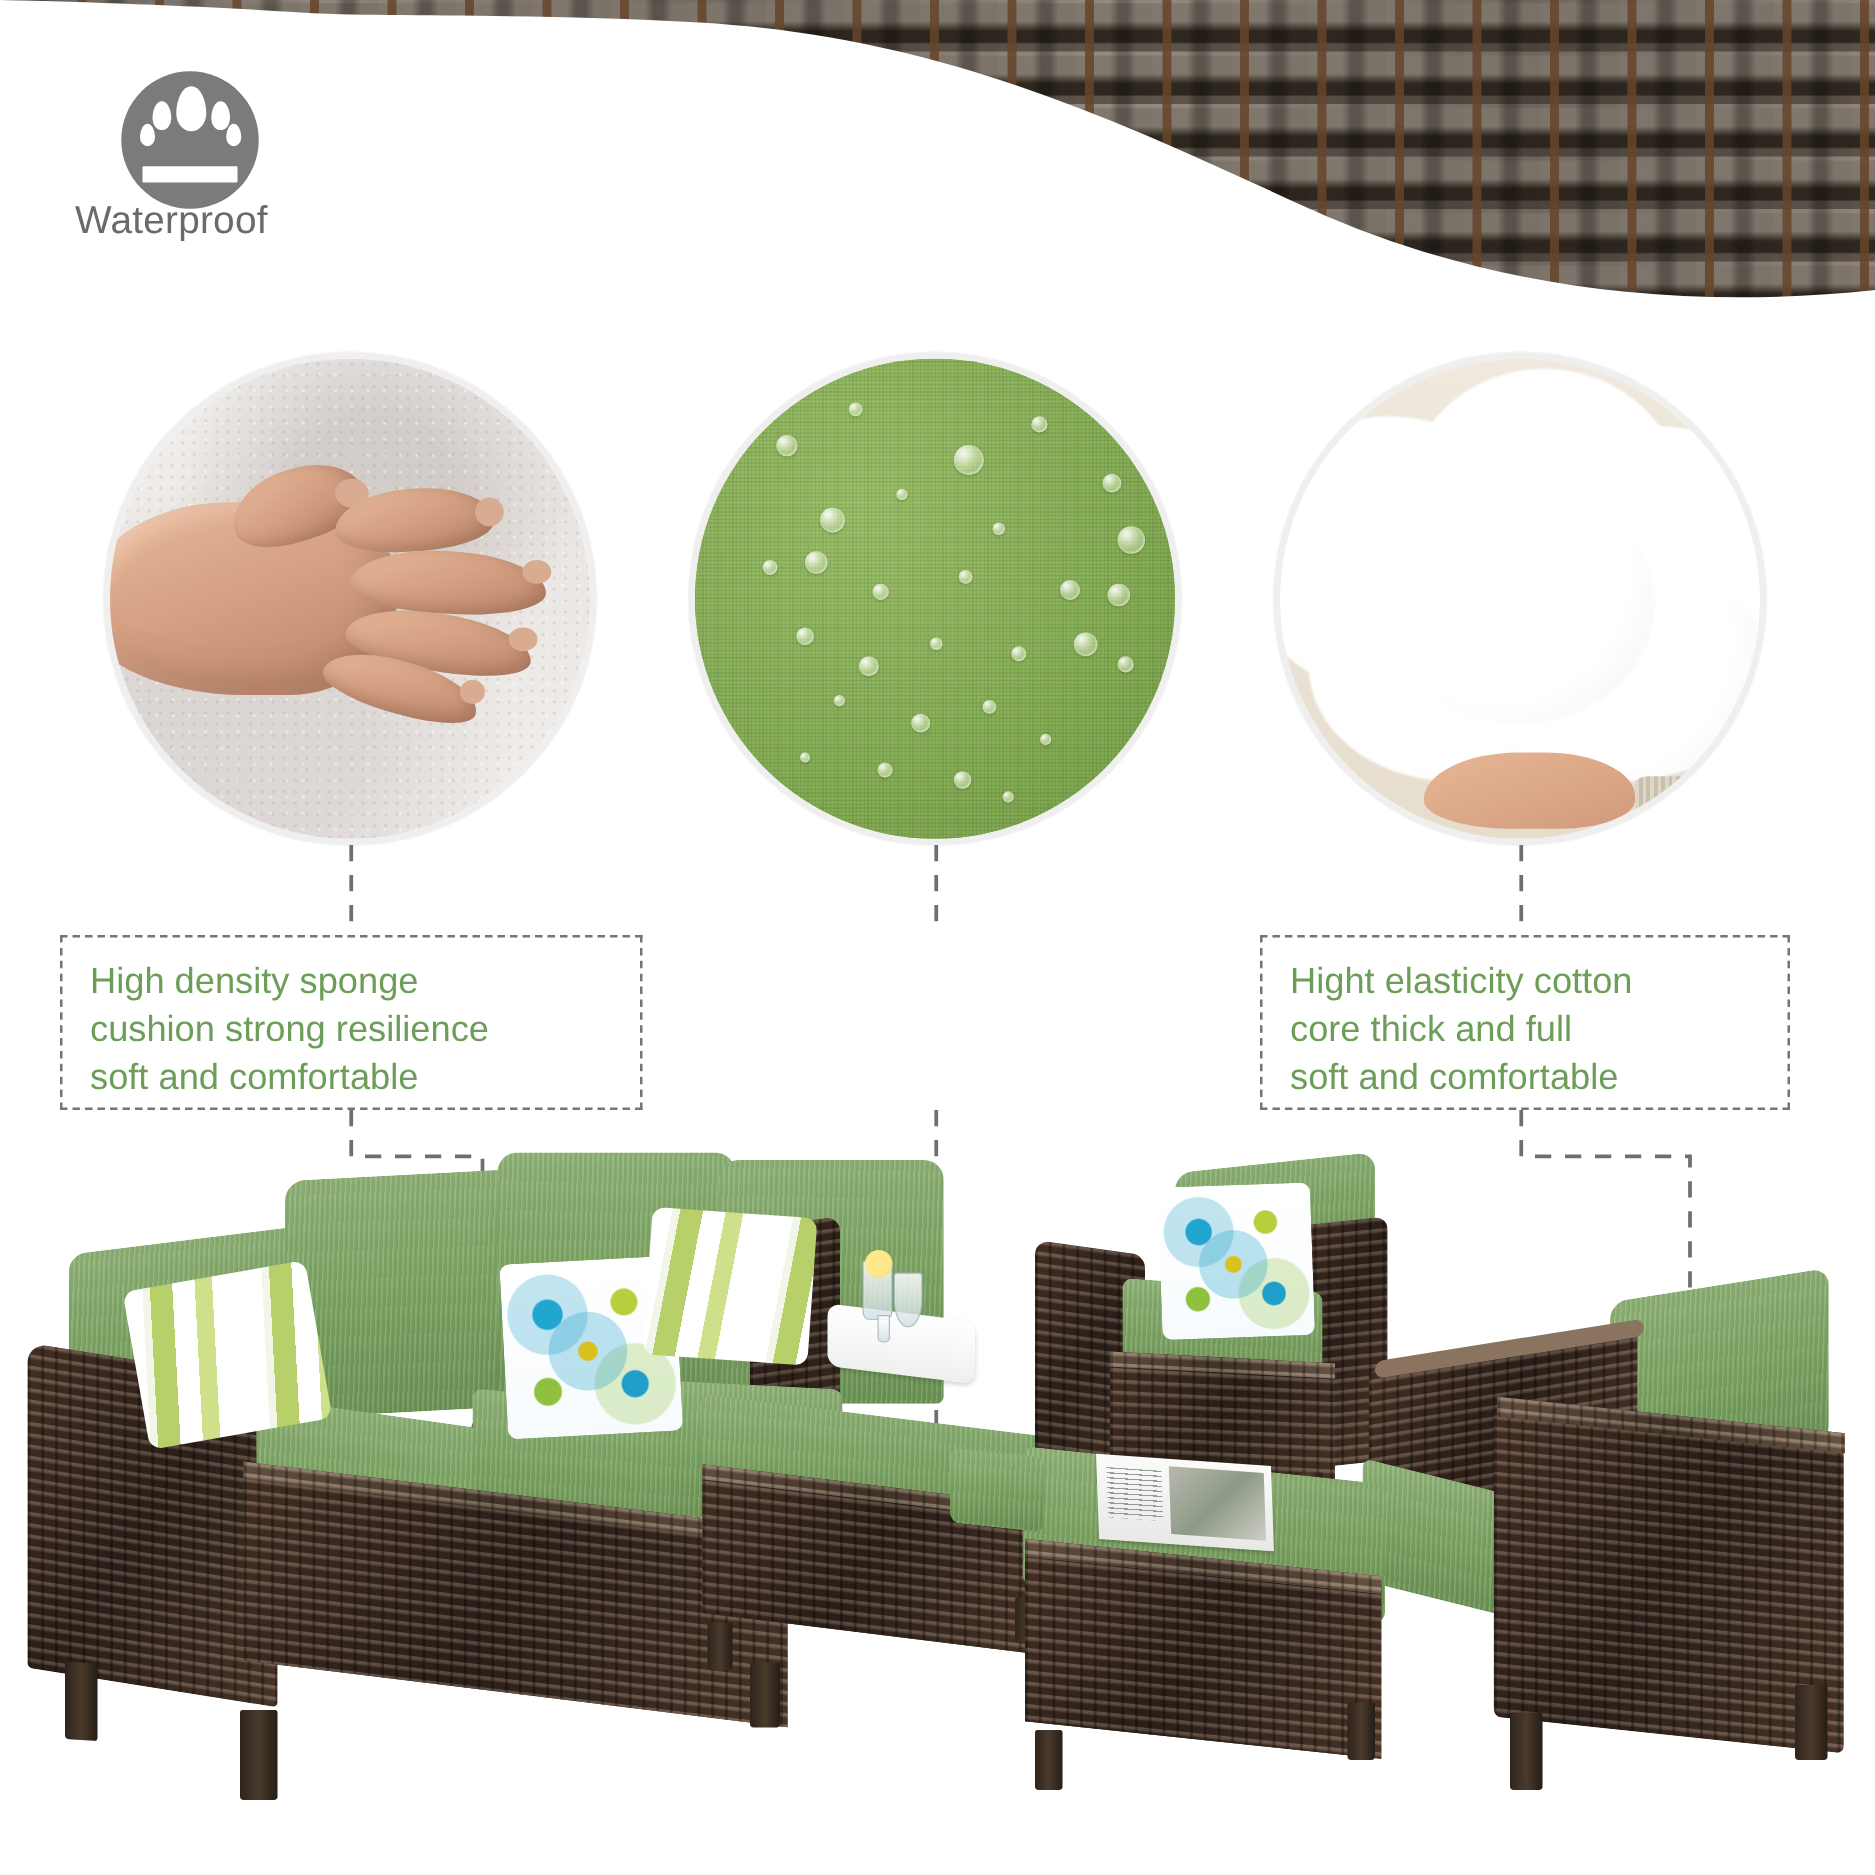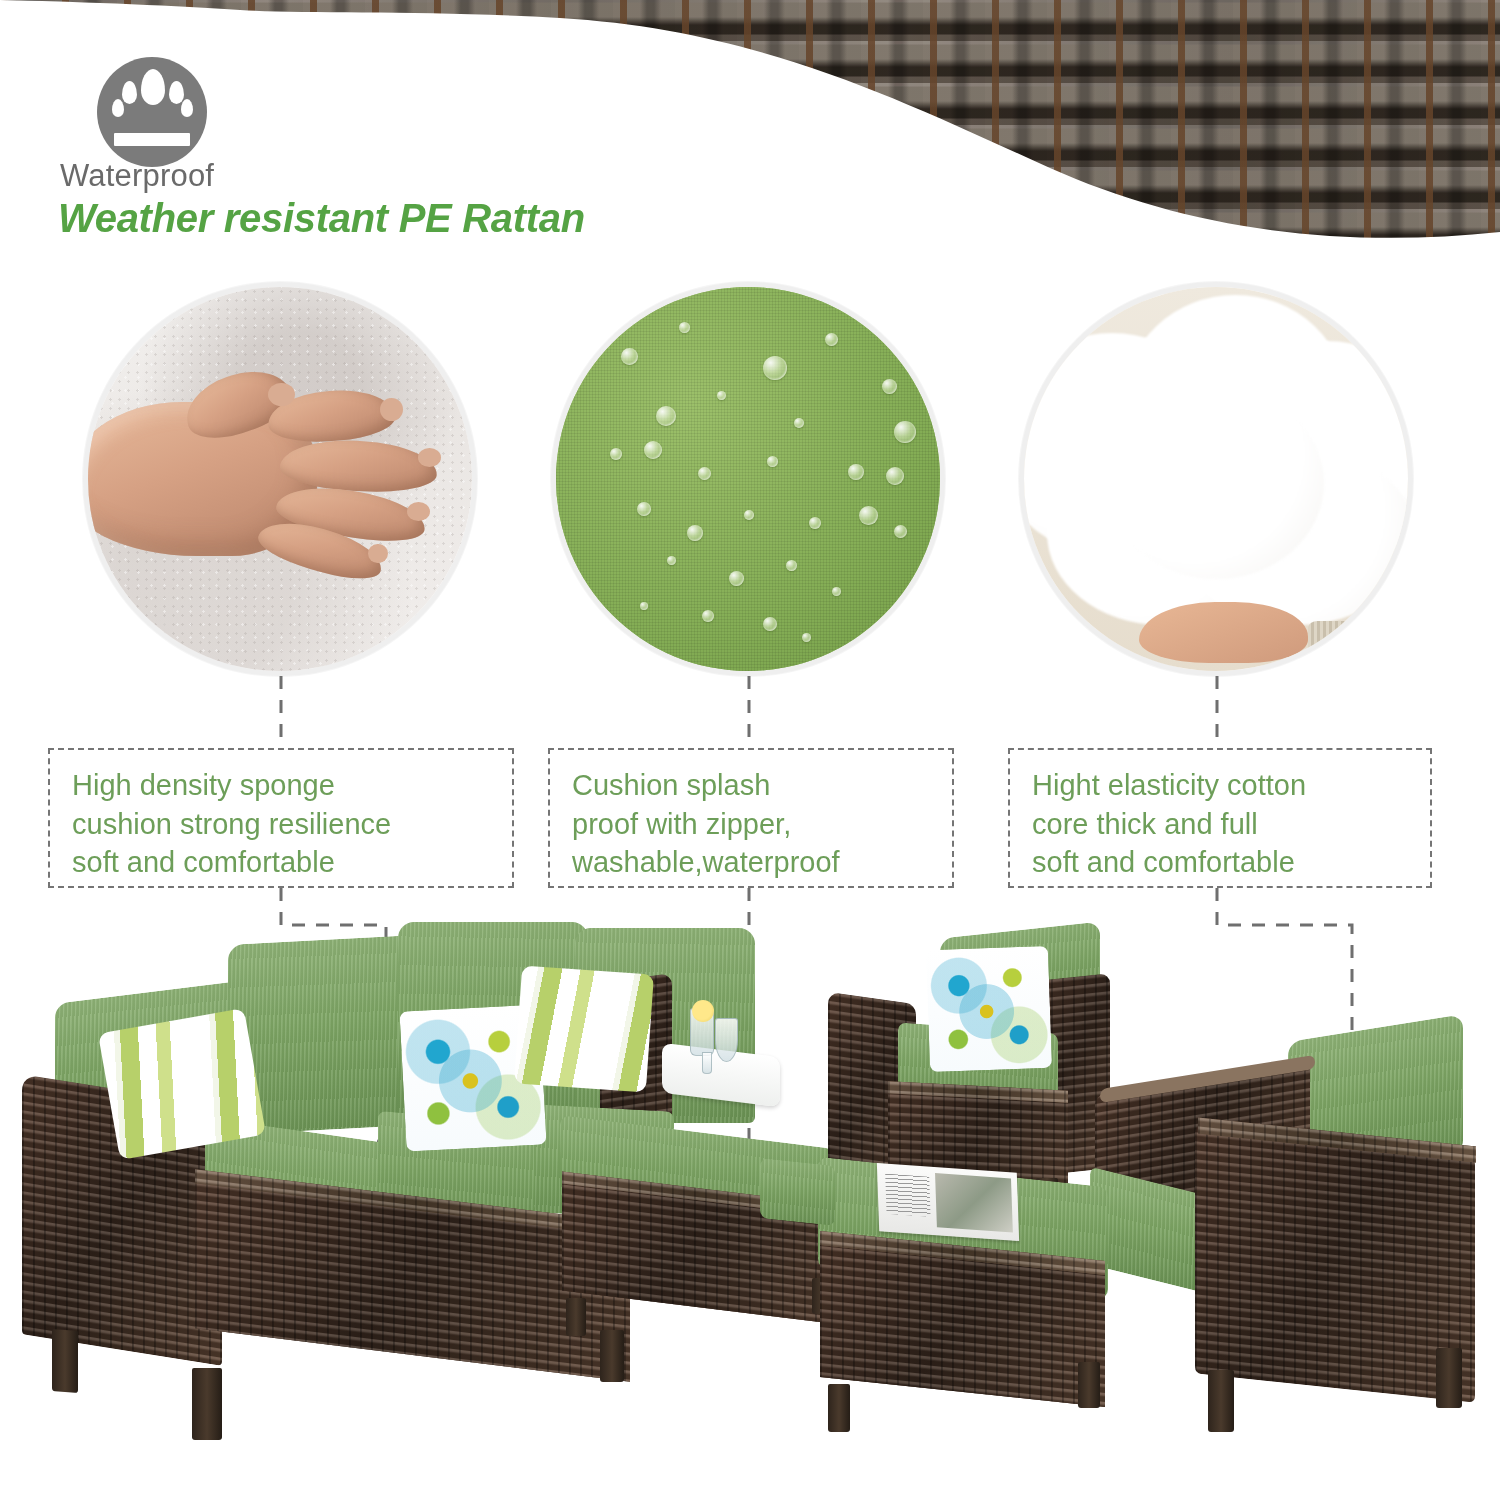--- a/index.html
+++ b/index.html
@@ -197,21 +197,20 @@
       <div class="drop d" style="left:44px;top:12px;width:24px;height:36px;"></div>
       <div class="drop d" style="left:25px;top:24px;width:15px;height:23px;"></div>
       <div class="drop d" style="left:72px;top:24px;width:15px;height:23px;"></div>
       <div class="drop d" style="left:15px;top:42px;width:12px;height:18px;"></div>
       <div class="drop d" style="left:84px;top:42px;width:12px;height:18px;"></div>
       <div class="bar"></div>
     </div>
   </div>
 
   <div class="label-waterproof">Waterproof</div>
-  <div class="headline">Weather resistant PE Rattan</div>
 
   <div class="circ" id="circle-foam">
     <div class="foam-bg"></div>
     <div class="foam-speck"></div>
     <div class="hand palm"></div>
     <div class="hand finger f1"></div>
     <div class="hand finger f2"></div>
     <div class="hand finger f3"></div>
     <div class="hand finger f4"></div>
     <div class="hand finger f5"></div>
@@ -285,23 +284,20 @@
     <g fill="#4d4d4d">
       <circle cx="386" cy="1143" r="9"></circle>
       <circle cx="749" cy="1163" r="9"></circle>
       <circle cx="1352" cy="1143" r="9"></circle>
     </g>
   </svg>
 
   <div class="tbox" id="tbox-1">High density sponge
 cushion strong resilience
 soft and comfortable</div>
-  <div class="tbox" id="tbox-2">Cushion splash
-proof with zipper,
-washable,waterproof</div>
   <div class="tbox" id="tbox-3">Hight elasticity cotton
 core thick and full
 soft and comfortable</div>
 
   <div class="scene">
 
     <div>
 
       <div class="cush" style="position:absolute;left:55px;top:92px;width:190px;height:150px;transform:skewY(-7deg);border-radius:14px 14px 6px 6px;"></div>
       <div class="cush" style="position:absolute;left:228px;top:40px;width:185px;height:190px;transform:skewY(-3deg);border-radius:16px 16px 6px 6px;"></div>

